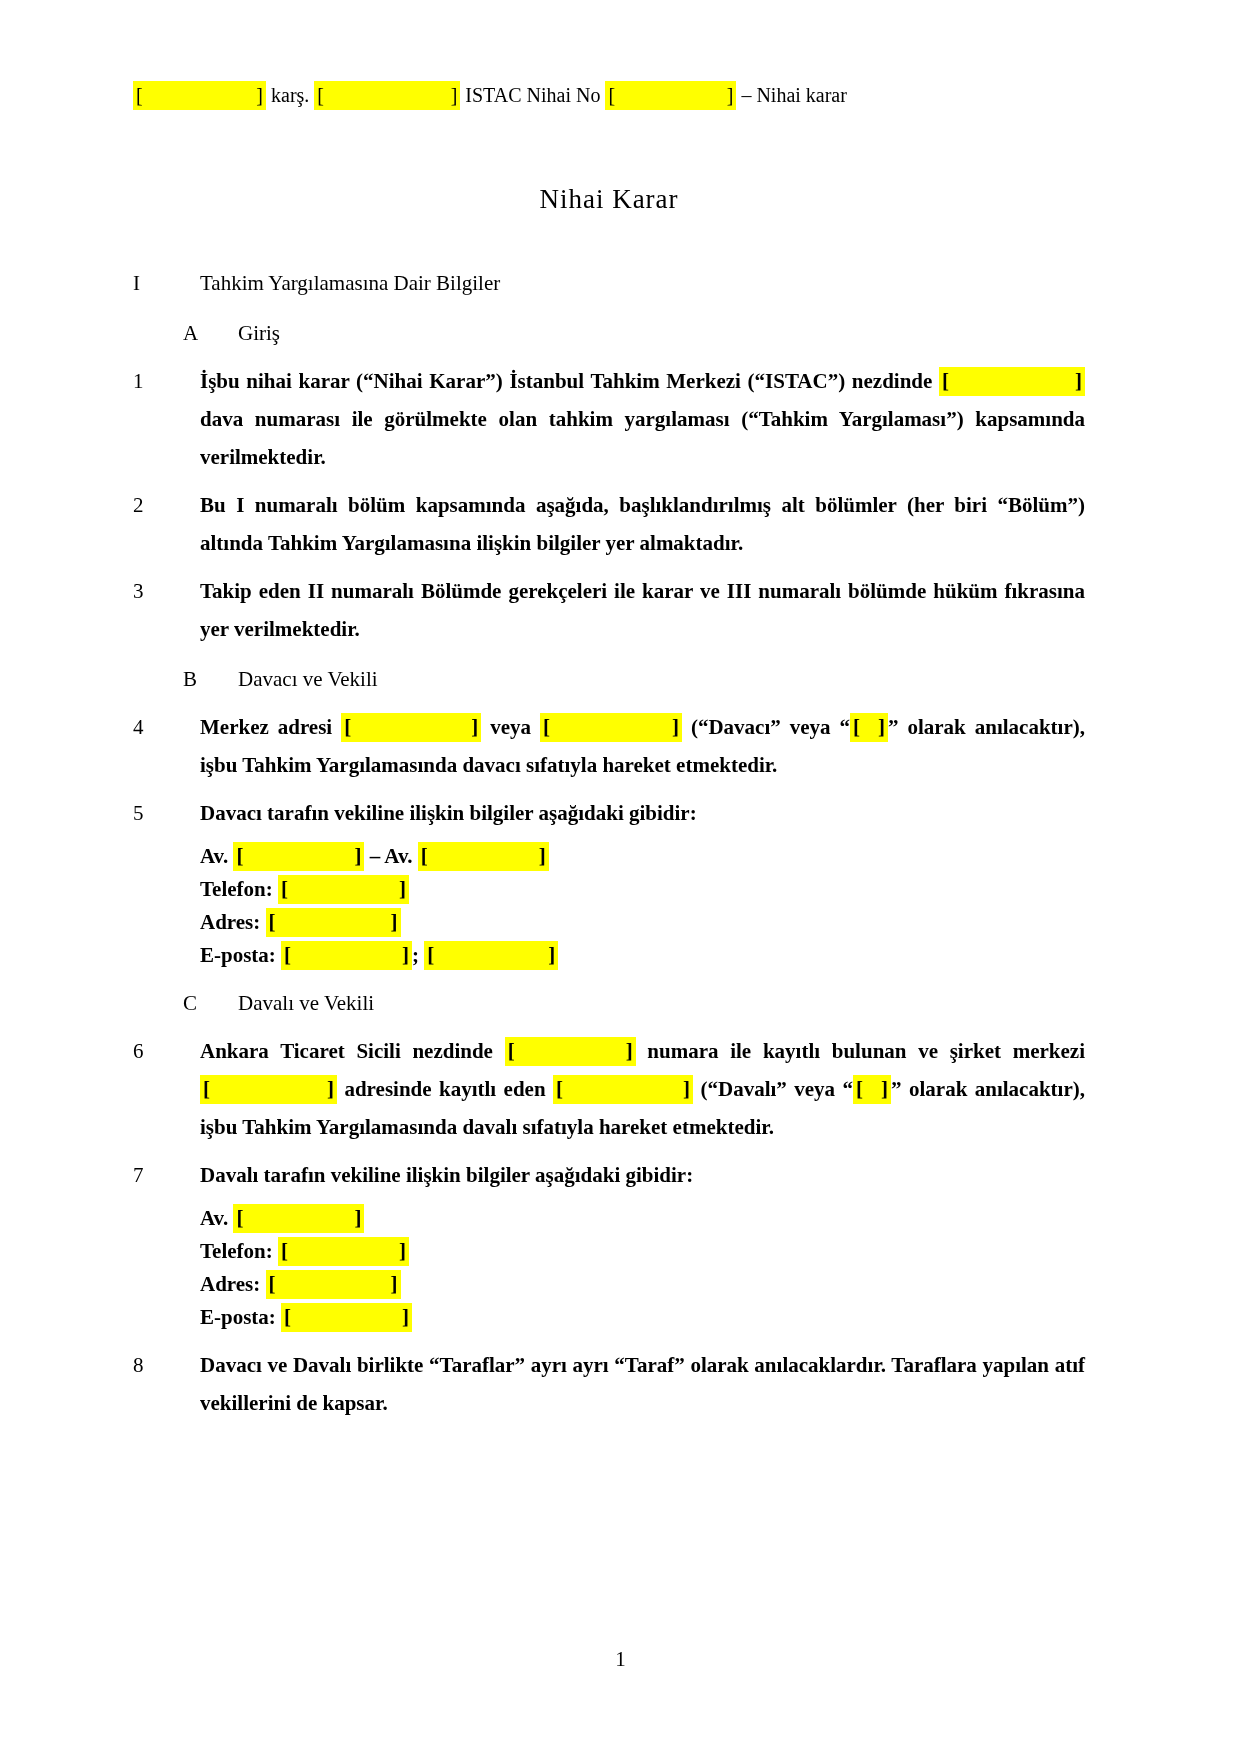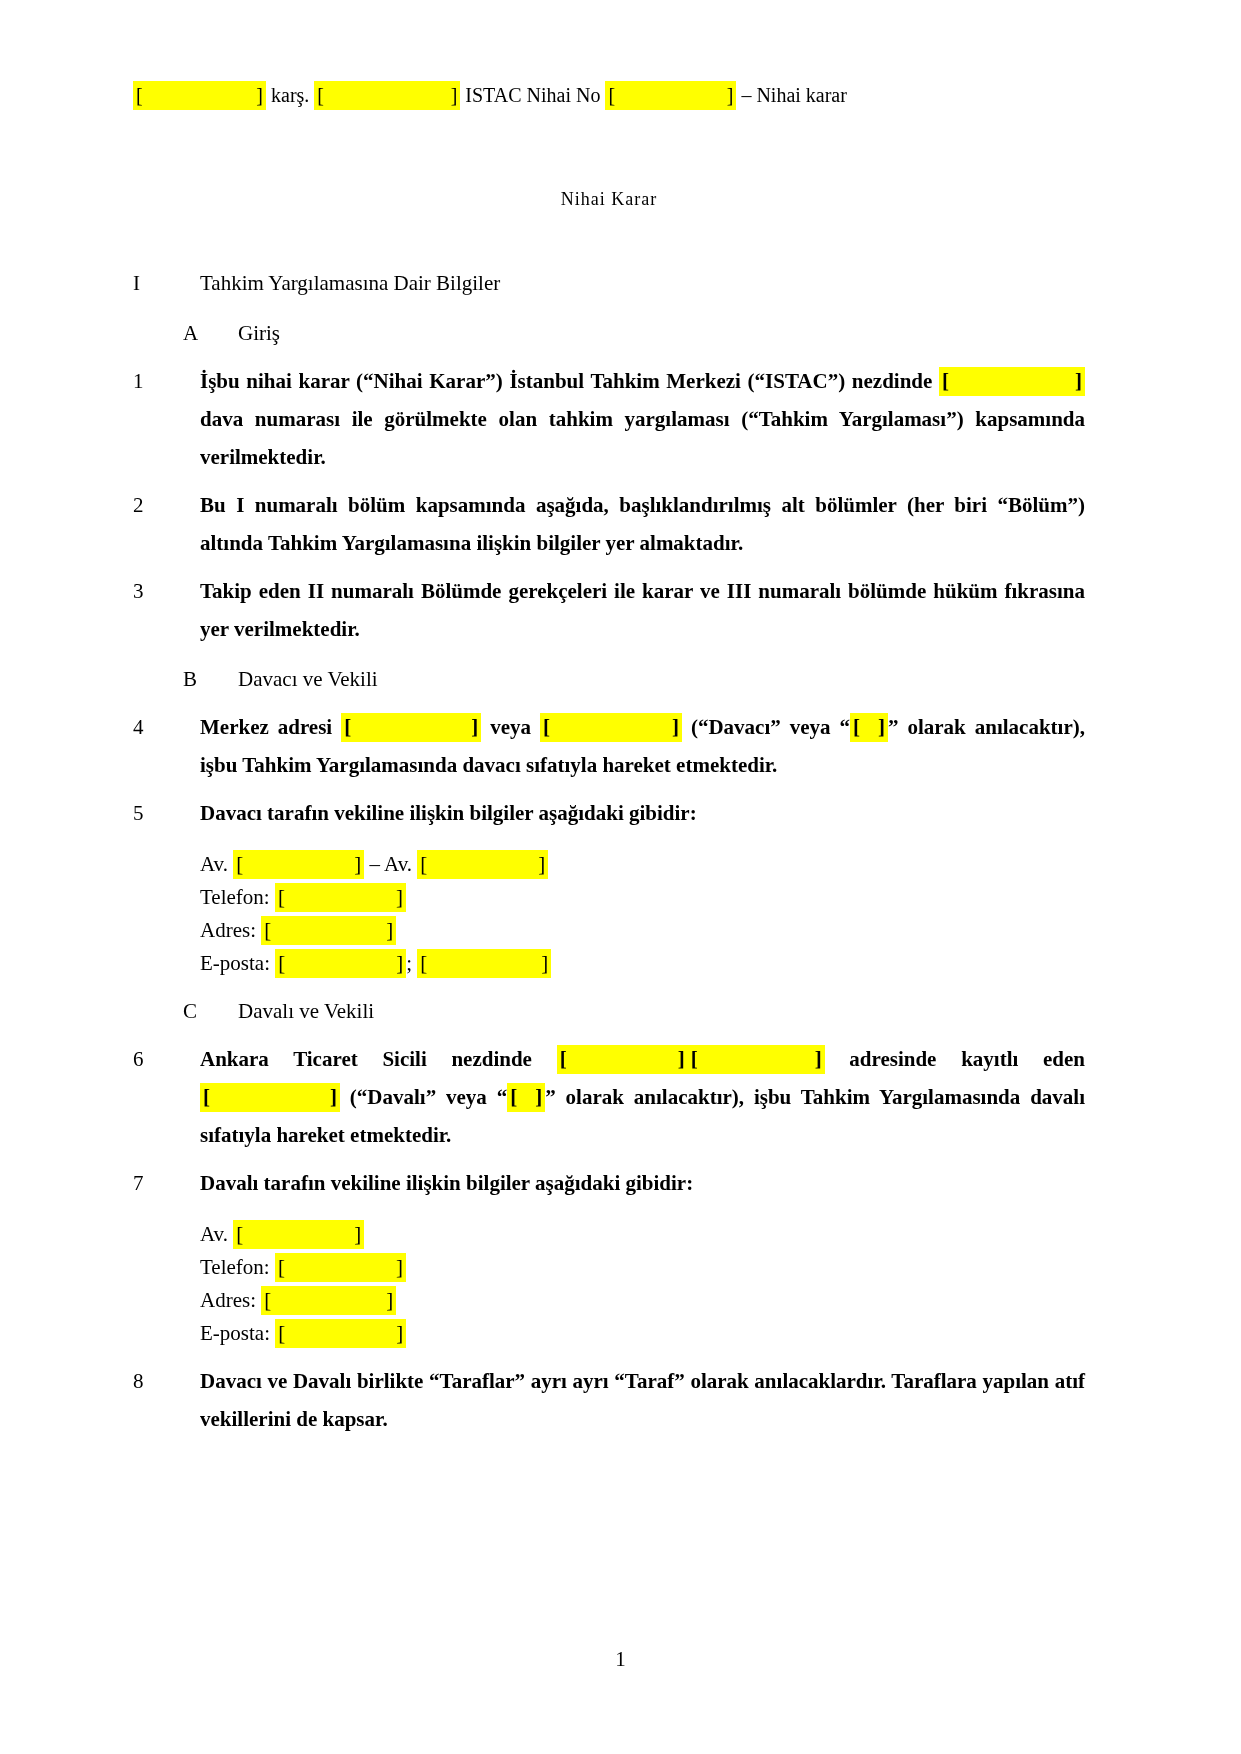--- a/index.html
+++ b/index.html
@@ -15,38 +15,38 @@
     padding:80px 156px 0 133px;
     overflow:hidden;
   }
   .header{
     font-size:20px;
     line-height:30px;
     white-space:nowrap;
   }
   .title{
     text-align:center;
-    font-size:18px;
+    font-size:27px;
     letter-spacing:1px;
     margin-top:72px;
     line-height:30px;
   }
   .block{
     display:grid;
     grid-template-columns:67px 1fr;
     line-height:38px;
   }
   .hnum{margin-top:50px;}
   .hletter{
     margin:12px 0 0 50px;
     grid-template-columns:55px 1fr;
   }
   .para{margin-top:10px;}
   .para .ptext{text-align:justify;font-weight:bold;}
-  .contact{margin-top:16px;margin-bottom:12px;}
+  .contact{margin-top:8px;margin-bottom:12px;font-weight:bold;}
   .contact .cline{line-height:33px;white-space:nowrap;}
   .label{display:inline-block;}
   .redact{
     display:inline-flex;
     justify-content:space-between;
     align-items:center;
     box-sizing:border-box;
     background:#ffff00;
     height:29px;
     padding:0 3px;
@@ -151,21 +151,21 @@
       </div>
       <div class="block hletter">
         <span class="label">C</span>
         <div class="ptext">Davalı ve Vekili</div>
       </div>
       <div class="block para">
         <span class="label">6</span>
         <div class="ptext"><span>Ankara Ticaret Sicili nezdinde </span><span class="redact" style="width: 131px; background: rgb(255, 255, 0);">
             <span>[</span>
             <span>]</span>
-          </span><span class="redact" style="width: 137px; background: rgb(255, 255, 0);">
+          </span><span> numara ile kayıtlı bulunan ve şirket merkezi </span><span class="redact" style="width: 137px; background: rgb(255, 255, 0);">
             <span>[</span>
             <span>]</span>
           </span><span> adresinde kayıtlı eden </span><span class="redact" style="width: 140px; background: rgb(255, 255, 0);">
             <span>[</span>
             <span>]</span>
           </span><span> (“Davalı” veya “</span><span class="redact" style="width: 38px; background: rgb(255, 255, 0);">
             <span>[</span>
             <span>]</span>
           </span><span>” olarak anılacaktır), işbu Tahkim Yargılamasında davalı sıfatıyla hareket etmektedir.</span></div>
       </div>

